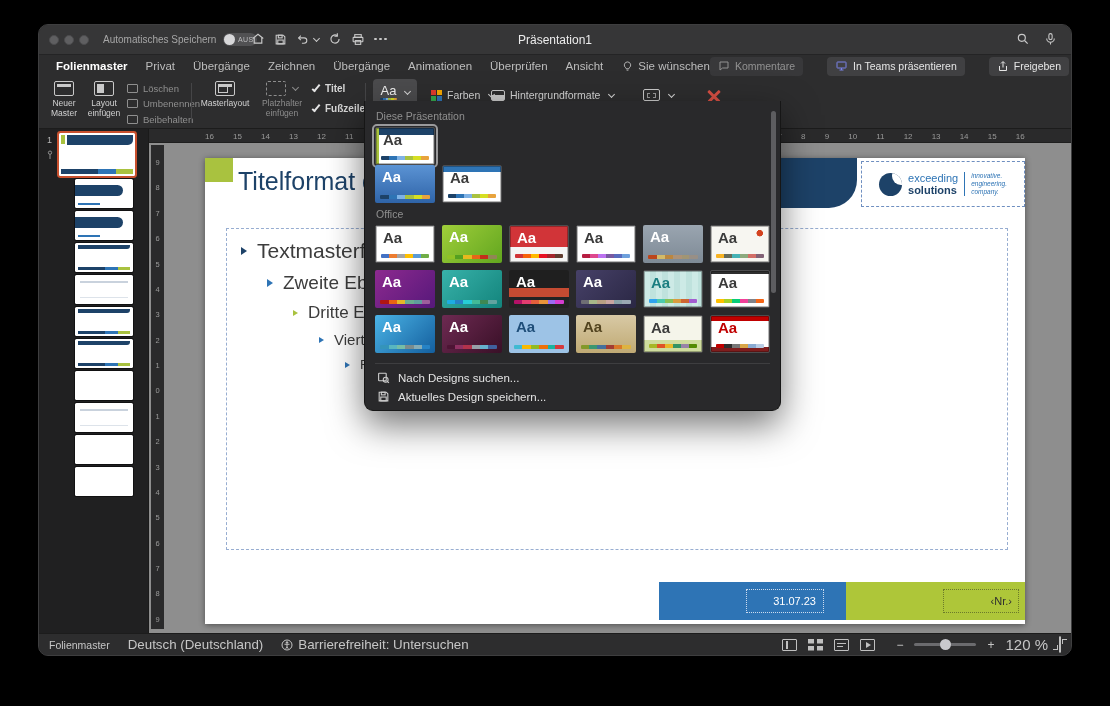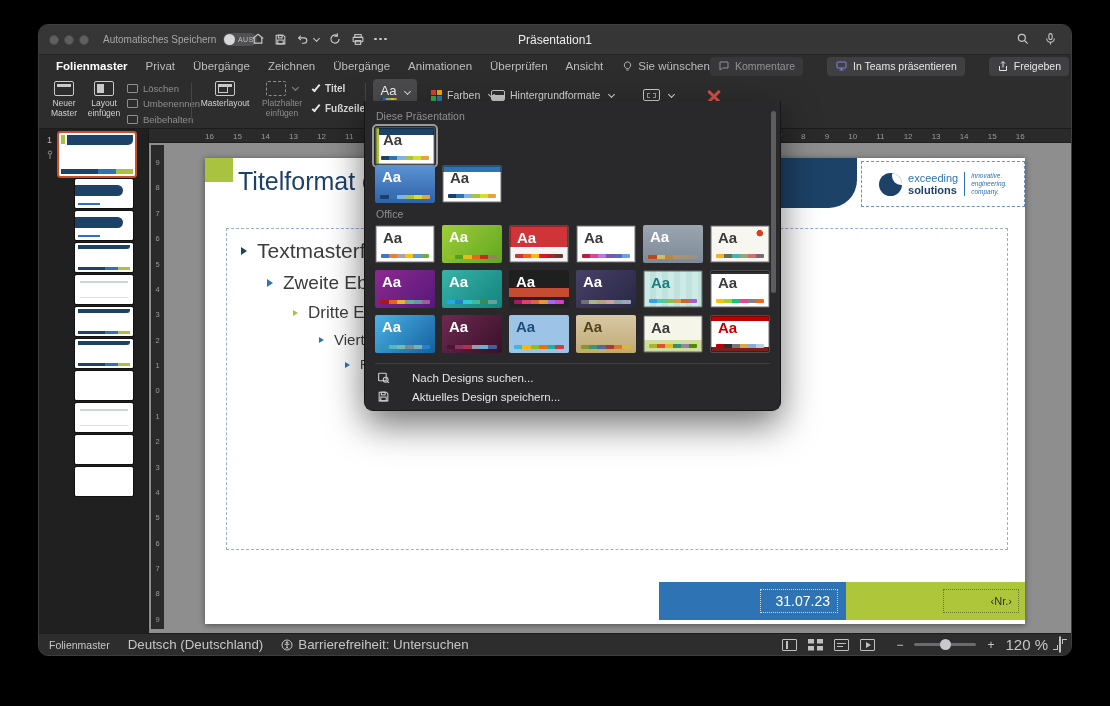--- a/index.html
+++ b/index.html
@@ -116,21 +116,21 @@
   .lv3{font-size:17px;line-height:26px;margin-left:52px;margin-top:3px;}
   .lv4{font-size:15px;line-height:24px;margin-left:78px;margin-top:2px;}
   .lv5{font-size:13.5px;line-height:22px;margin-left:104px;margin-top:2px;}
   .lv1 .bt{border-left-color:#1d4268;}
   .lv3 .bt{border-left-color:#a9c23f;border-top-width:3.5px;border-bottom-width:3.5px;border-left-width:5.5px;}
   .lv4 .bt,.lv5 .bt{border-top-width:3px;border-bottom-width:3px;border-left-width:5px;}
   .f-pill{position:absolute;left:28px;top:424px;width:426px;height:38px;background:#1d4268;border-radius:10px;color:#fff;}
   .f-pill .dash-inner{position:absolute;inset:3px;border:1px dotted rgba(255,255,255,.65);border-radius:7px;pointer-events:none;}
   .f-pill .ftext{position:absolute;left:14px;top:0;line-height:38px;font-size:11px;}
   .f-mid{position:absolute;left:454px;top:424px;width:187px;height:38px;background:#2e74b5;}
-  .date-box{position:absolute;right:8px;top:7px;width:78px;height:24px;border:1px dotted #cddcef;display:flex;align-items:center;justify-content:flex-end;padding-right:7px;font-size:14px;color:#fff;}
+  .date-box{position:absolute;right:22px;top:7px;width:78px;height:24px;border:1px dotted #cddcef;display:flex;align-items:center;justify-content:flex-end;padding-right:7px;font-size:11px;color:#fff;}
   .f-green{position:absolute;left:641px;top:424px;width:179px;height:38px;background:#aec639;}
   .num-box{position:absolute;right:6px;top:7px;width:76px;height:24px;border:1px dotted #6b7a2a;display:flex;align-items:center;justify-content:flex-end;padding-right:6px;font-size:11px;color:#2f2f2f;}
 
   
   .statusbar{position:absolute;left:0;bottom:0;right:0;height:22px;background:#2d2d2e;border-top:1px solid #1c1c1c;
              display:flex;align-items:center;padding:0 10px;font-size:10.5px;color:#c6c6c6;}
   .sb-item{margin-right:18px;white-space:nowrap;display:flex;align-items:center;gap:5px;}
   .sb-right{margin-left:auto;display:flex;align-items:center;gap:11px;}
   .vi{width:15px;height:12px;position:relative;display:block;}
   .vi-frame{border:1.2px solid #c0c0c0;border-radius:1px;}
@@ -151,21 +151,21 @@
   .themes-menu{position:absolute;left:325px;top:76px;width:417px;height:310px;background:#29292b;border:1px solid #161616;border-top:none;
                border-radius:0 0 9px 9px;box-shadow:0 14px 36px rgba(0,0,0,.55);z-index:40;padding:4px 10px 8px 10px;}
   .sec-label{font-size:10.5px;color:#8f8f8f;margin:5px 0 5px 1px;}
   .tgrid{display:grid;grid-template-columns:repeat(6,60px);gap:7px;}
   .tthumb{width:60px;height:38px;border-radius:2px;position:relative;display:block;flex:none;}
   .tthumb .aa-label{position:absolute;left:7px;top:3px;font-size:15px;font-weight:bold;line-height:17px;}
   .tthumb .tstrip{position:absolute;left:5px;right:5px;bottom:4px;height:4px;border-radius:1px;}
   .tthumb.light{box-shadow:inset 0 0 0 1px rgba(0,0,0,.28);}
   .tthumb.selected{outline:2px solid #9a9a9c;outline-offset:1px;}
   .menu-actions{margin-top:10px;border-top:1px solid #3e3e40;padding-top:6px;display:flex;flex-direction:column;gap:4px;}
-  .menu-action{display:flex;align-items:center;gap:22px;font-size:11.5px;color:#e4e4e4;padding:1px 2px;}
+  .menu-action{display:flex;align-items:center;gap:8px;font-size:11.5px;color:#e4e4e4;padding:1px 2px;}
   .menu-scroll{position:absolute;right:4px;top:8px;bottom:50px;width:6px;}
   .menu-scroll-thumb{position:absolute;right:0;top:2px;width:5px;height:182px;background:#5d5d60;border-radius:3px;}
 
   svg{display:block;}
 </style>
 </head>
 <body>
 
 <div class="stage">
   <div class="window">

